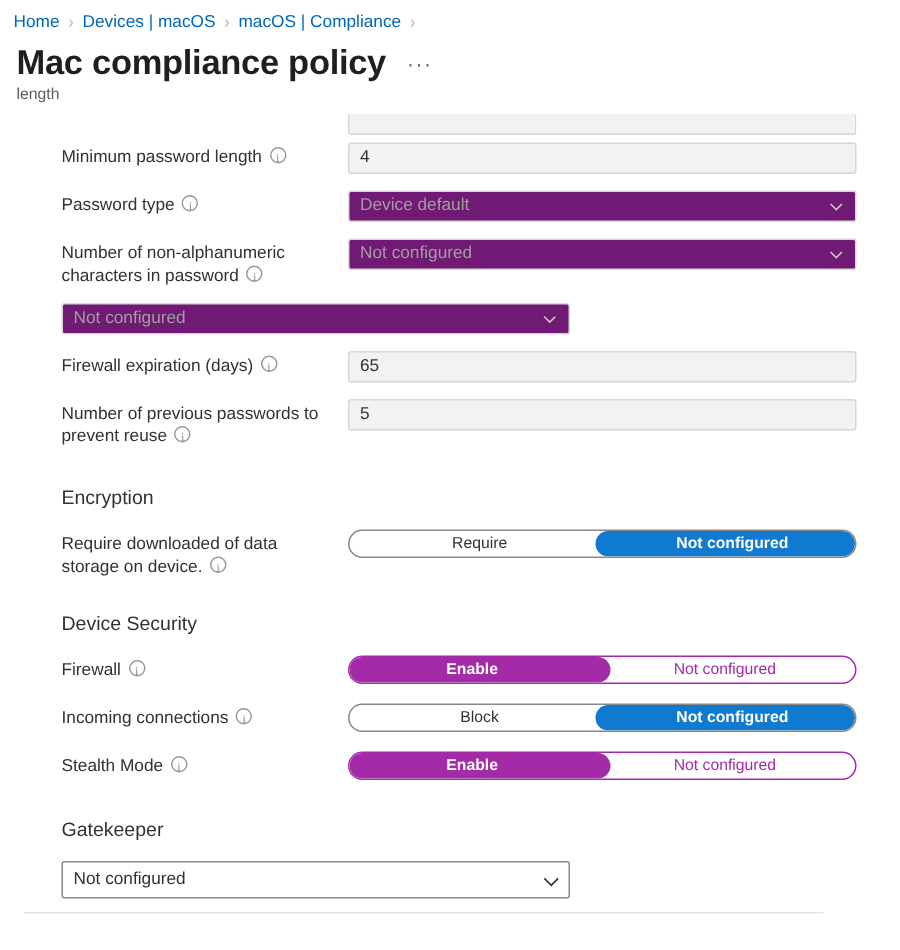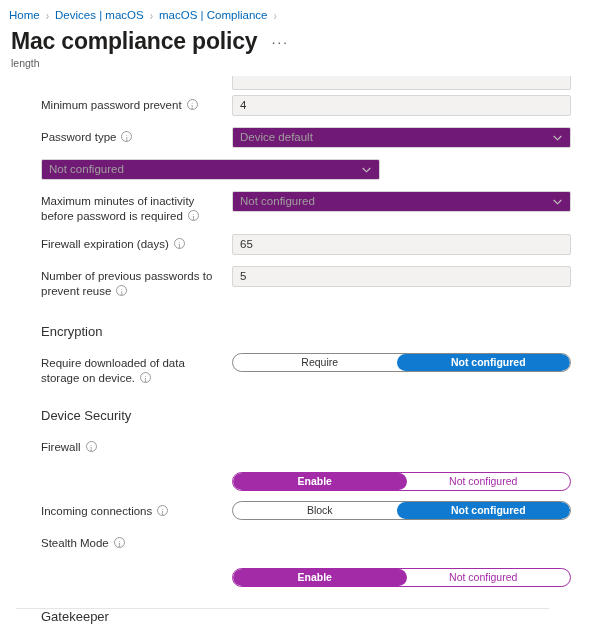--- a/index.html
+++ b/index.html
@@ -119,21 +119,21 @@
   .pill .half {
     flex: 1 1 50%; display: flex; align-items: center; justify-content: center;
     font-size: 10.5px; line-height: 17px; white-space: nowrap; text-align: center;
   }
   .pill .half.sel { border-radius: 10px; color: #ffffff; font-weight: 600; }
 
   .pill.blue { border-color: #8a8886; }
   .pill.blue .half.sel { background: #0f7ad0; }
   .pill.blue .half.unsel { color: #323130; }
 
-  .pill.purple { border-color: #a32ba8; margin-top: 35px; }
+  .pill.purple { border-color: #a32ba8; }
   .pill.purple .half.sel { background: #a32ba8; }
   .pill.purple .half.unsel { color: #a32ba8; }
 
   .pill .half.sel.left  { margin-right: -10px; padding-right: 10px; }
   .pill .half.sel.right { margin-left: -10px;  padding-left: 10px; }
 
   
   .bottom-rule {
     position: absolute; left: 16px; right: 16px; top: 608px;
     height: 1px; background: #e6e5e4;
@@ -161,55 +161,55 @@
 
   <div class="form-area">
 
     <div class="cut-field"></div>
 
     <div style="height:19px"></div>
 
     <div>
 
       <div class="row">
-        <div class="row-label"><span class="lbl-text">Minimum password prevent</span><span class="info-icon"></span></div>
+        <div class="row-label"><span class="lbl-text">Minimum password length</span><span class="info-icon"></span></div>
         <div class="control">
           <div class="txt-input">4</div>
         </div>
       </div>
 
       <div class="row">
         <div class="row-label"><span class="lbl-text">Password type</span><span class="info-icon"></span></div>
         <div class="control">
           <div class="dd">
             <div class="dd-val">Device default</div>
             <span class="chev">
                 <svg width="9" height="9" viewBox="0 0 9 9">
                   <path d="M0.7 2 L4.5 5.8 L8.3 2" fill="none" stroke="#c8c6c4" stroke-width="1.1"></path>
                 </svg>
               </span>
           </div>
         </div>
       </div>
 
       <div class="row">
+        <div class="row-label"><span class="lbl-text">Number of non-alphanumeric characters in password</span><span class="info-icon"></span></div>
         <div class="control">
           <div class="dd">
             <div class="dd-val">Not configured</div>
             <span class="chev">
                 <svg width="9" height="9" viewBox="0 0 9 9">
                   <path d="M0.7 2 L4.5 5.8 L8.3 2" fill="none" stroke="#c8c6c4" stroke-width="1.1"></path>
                 </svg>
               </span>
           </div>
         </div>
       </div>
 
       <div class="row">
-        <div class="row-label"><span class="lbl-text">Maximum minutes of inactivity before password is required</span><span class="info-icon"></span></div>
         <div class="control">
           <div class="dd">
             <div class="dd-val">Not configured</div>
             <span class="chev">
                 <svg width="9" height="9" viewBox="0 0 9 9">
                   <path d="M0.7 2 L4.5 5.8 L8.3 2" fill="none" stroke="#c8c6c4" stroke-width="1.1"></path>
                 </svg>
               </span>
           </div>
         </div>

